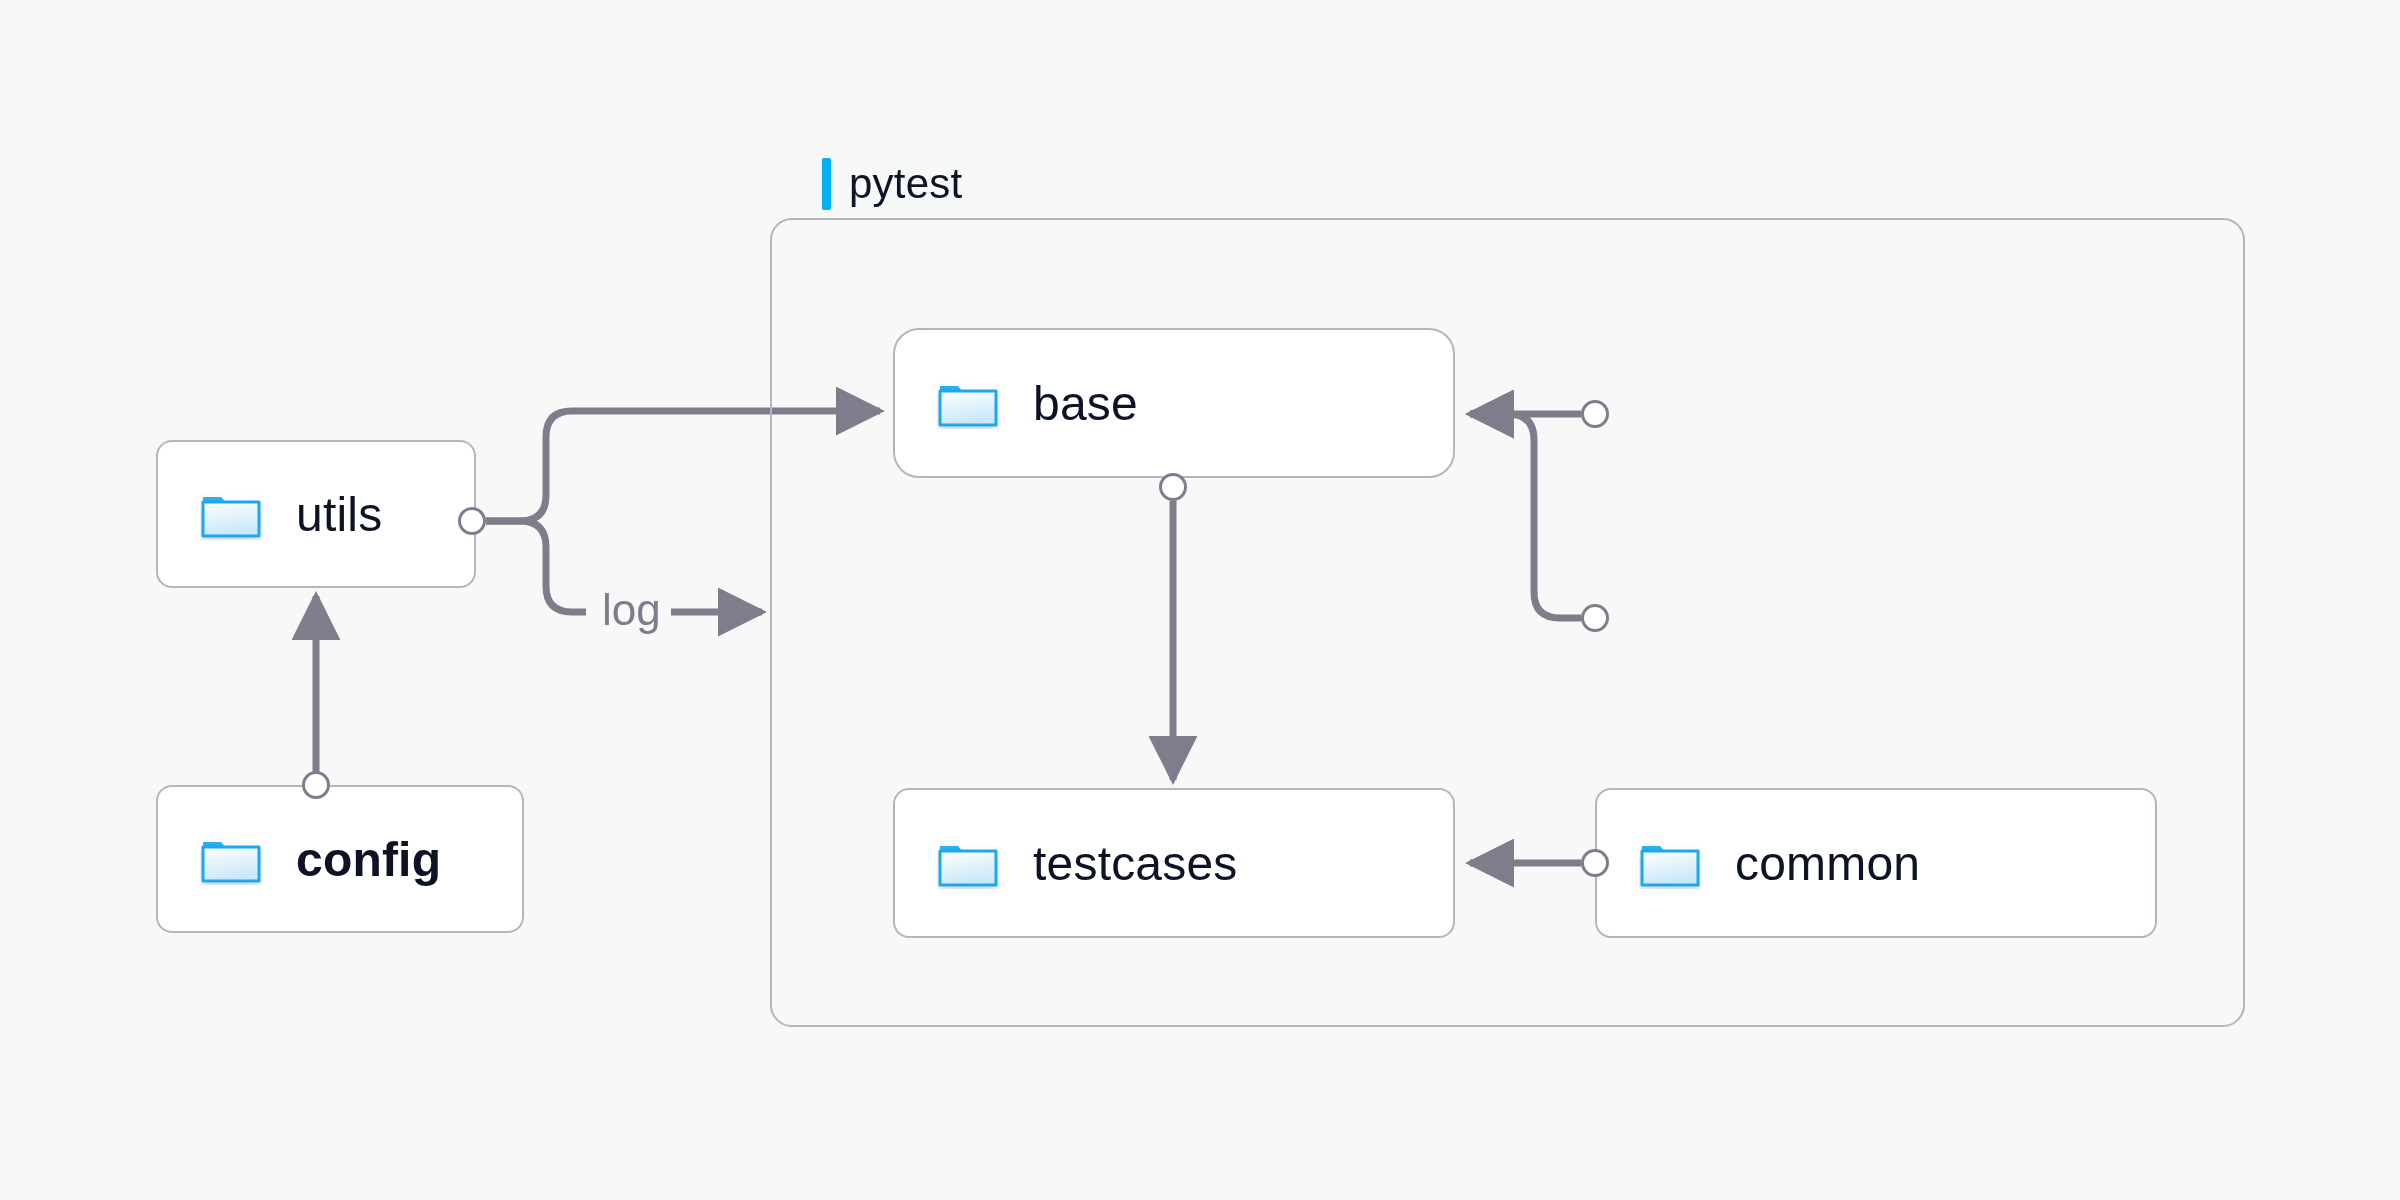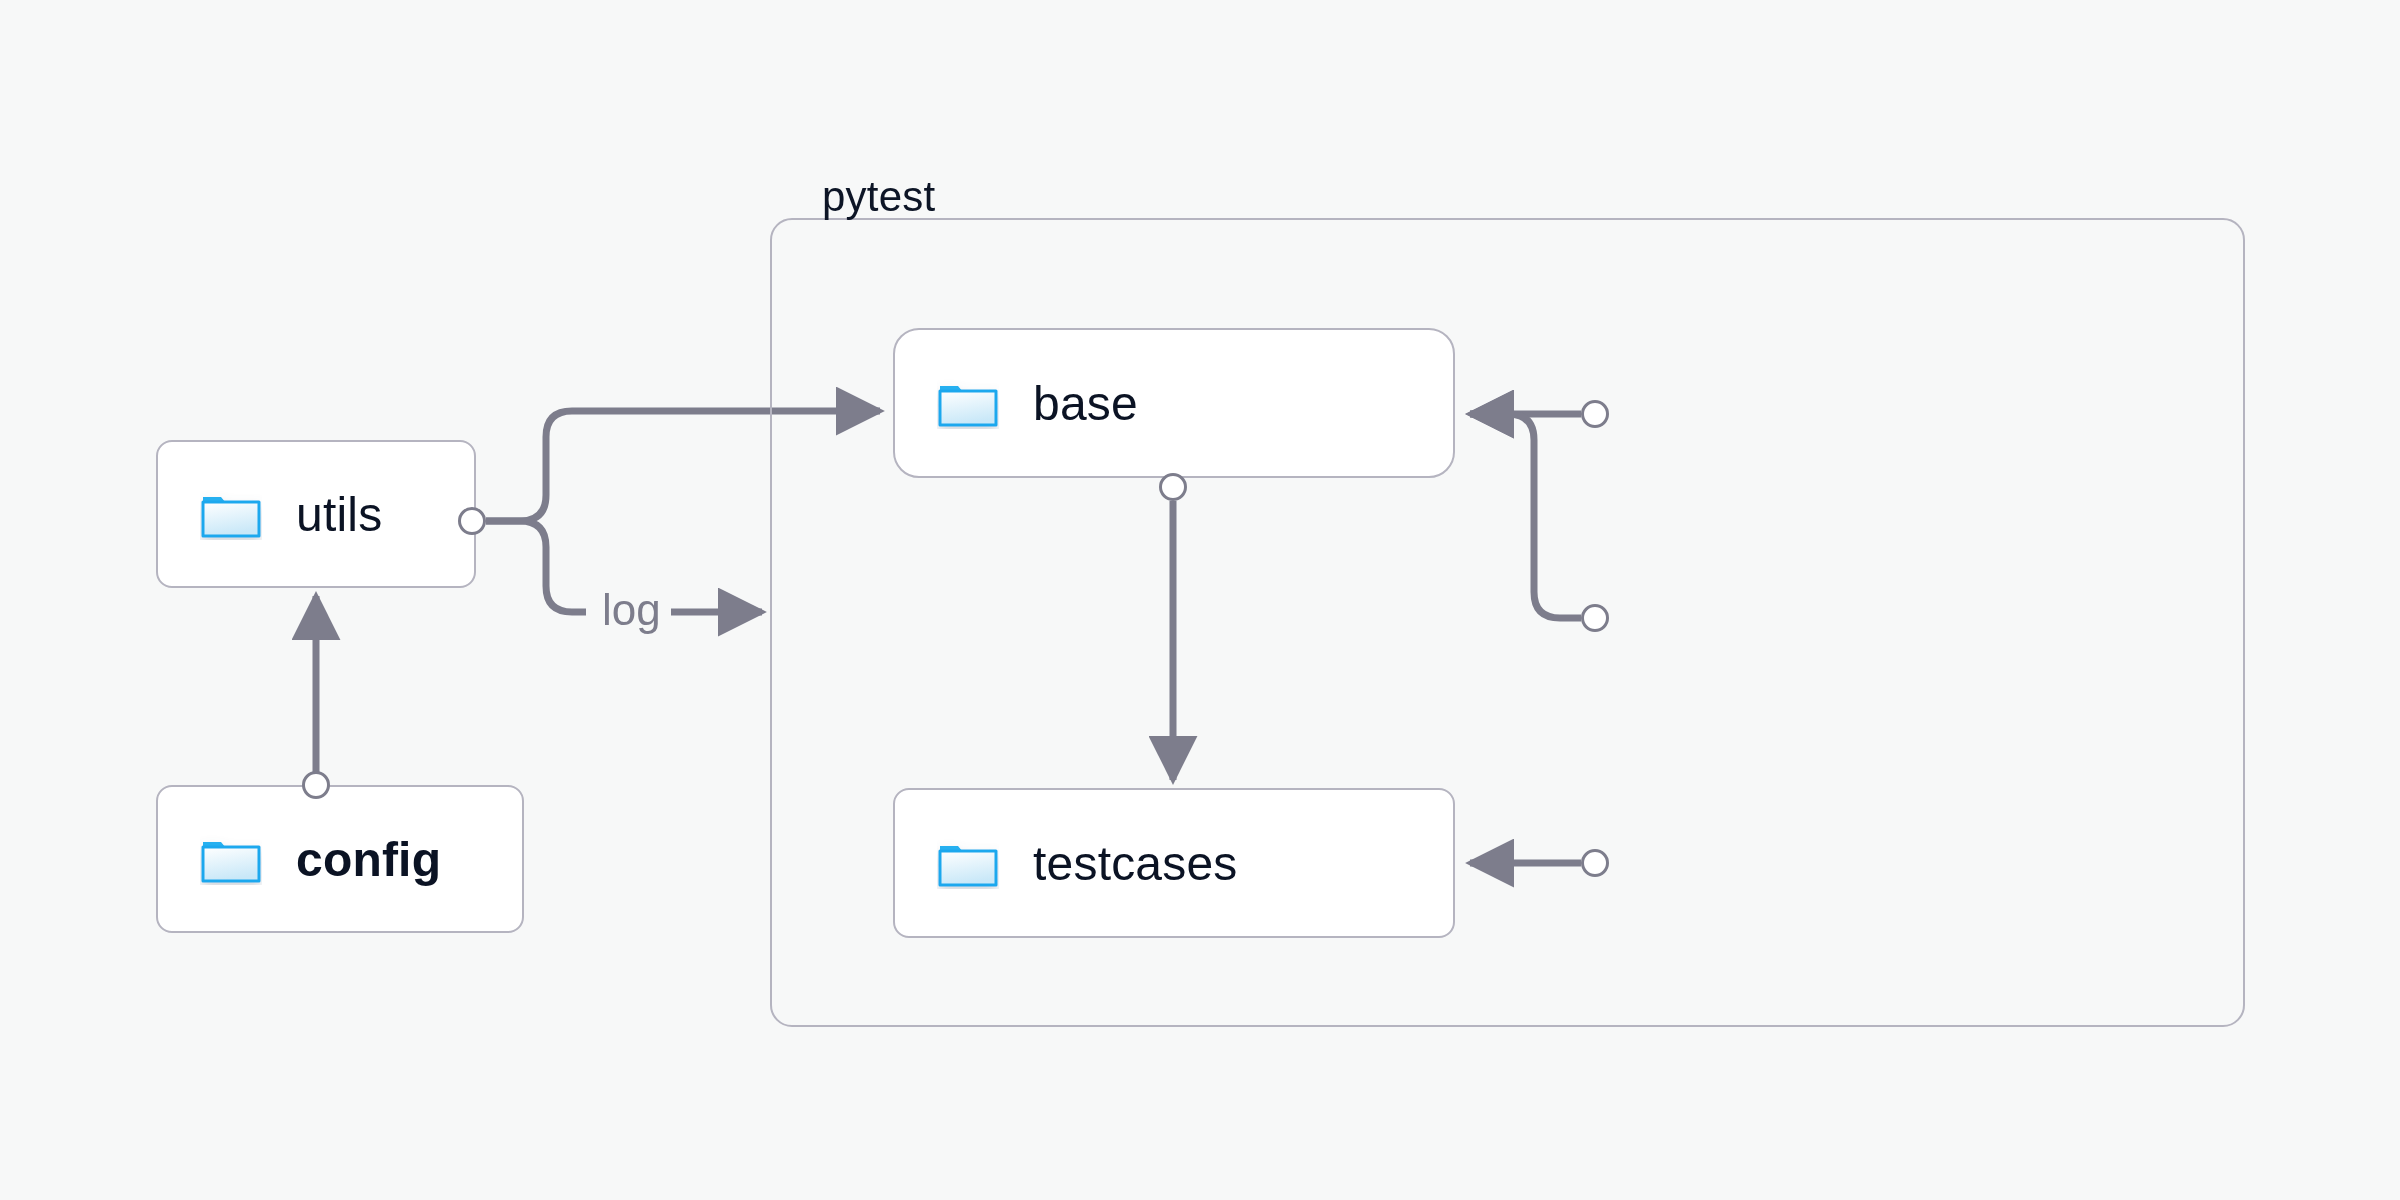--- a/index.html
+++ b/index.html
@@ -141,21 +141,21 @@
 
     <path d="M 1581 414 L 1470 414" fill="none" stroke="#7d7d8c" stroke-width="7" marker-end="url(#arrow)"></path>
 
     <path d="M 1581 618 L 1560 618 Q 1534 618 1534 592 L 1534 440 Q 1534 414 1508 414 L 1470 414" fill="none" stroke="#7d7d8c" stroke-width="7" marker-end="url(#arrow)"></path>
 
     <path d="M 1581 863 L 1470 863" fill="none" stroke="#7d7d8c" stroke-width="7" marker-end="url(#arrow)"></path>
   </svg>
 
   <div class="group-box" style="left:770px; top:218px; width:1475px; height:809px;"></div>
 
-  <div class="group-label" style="left:812px; top:155px;flex-direction:column;">
+  <div class="group-label" style="left:812px; top:155px;">
     <span class="accent-bar"></span>
     <span class="group-title">pytest</span>
   </div>
 
   <div class="node" style="left:156px; top:440px; width:320px; height:148px;">
     <svg class="folder-icon" viewBox="0 0 62 52" xmlns="http://www.w3.org/2000/svg">
       <g filter="url(#folderShadow)">
         <path d="M3 9 h18 l5 6 h33 v5 H3 Z" fill="#26b0f0"></path>
         <path d="M3 14 h56 v34 H3 Z" fill="url(#folderGrad)" stroke="#1fa8ee" stroke-width="3" stroke-linejoin="round"></path>
       </g>
@@ -188,20 +188,29 @@
       <g filter="url(#folderShadow)">
         <path d="M3 9 h18 l5 6 h33 v5 H3 Z" fill="#26b0f0"></path>
         <path d="M3 14 h56 v34 H3 Z" fill="url(#folderGrad)" stroke="#1fa8ee" stroke-width="3" stroke-linejoin="round"></path>
       </g>
     </svg>
     <span class="node-label">testcases</span>
   </div>
 
 
 
+  <div class="node" style="left:1595px; top:788px; width:562px; height:150px;">
+    <svg class="folder-icon" viewBox="0 0 62 52" xmlns="http://www.w3.org/2000/svg">
+      <g filter="url(#folderShadow)">
+        <path d="M3 9 h18 l5 6 h33 v5 H3 Z" fill="#26b0f0"></path>
+        <path d="M3 14 h56 v34 H3 Z" fill="url(#folderGrad)" stroke="#1fa8ee" stroke-width="3" stroke-linejoin="round"></path>
+      </g>
+    </svg>
+    <span class="node-label">common</span>
+  </div>
 
   <div class="edge-label" style="left:592px; top:588px;">log</div>
 
   <div class="port" style="left:458px;  top:507px;"></div>
   <div class="port" style="left:302px;  top:771px;"></div>
   <div class="port" style="left:1159px; top:473px;"></div>
   <div class="port" style="left:1581px; top:400px;"></div>
   <div class="port" style="left:1581px; top:604px;"></div>
   <div class="port" style="left:1581px; top:849px;"></div>
 

